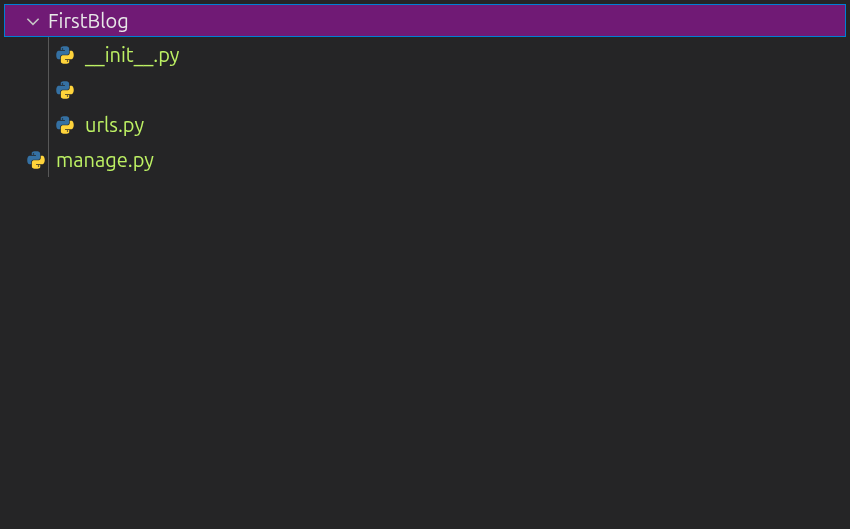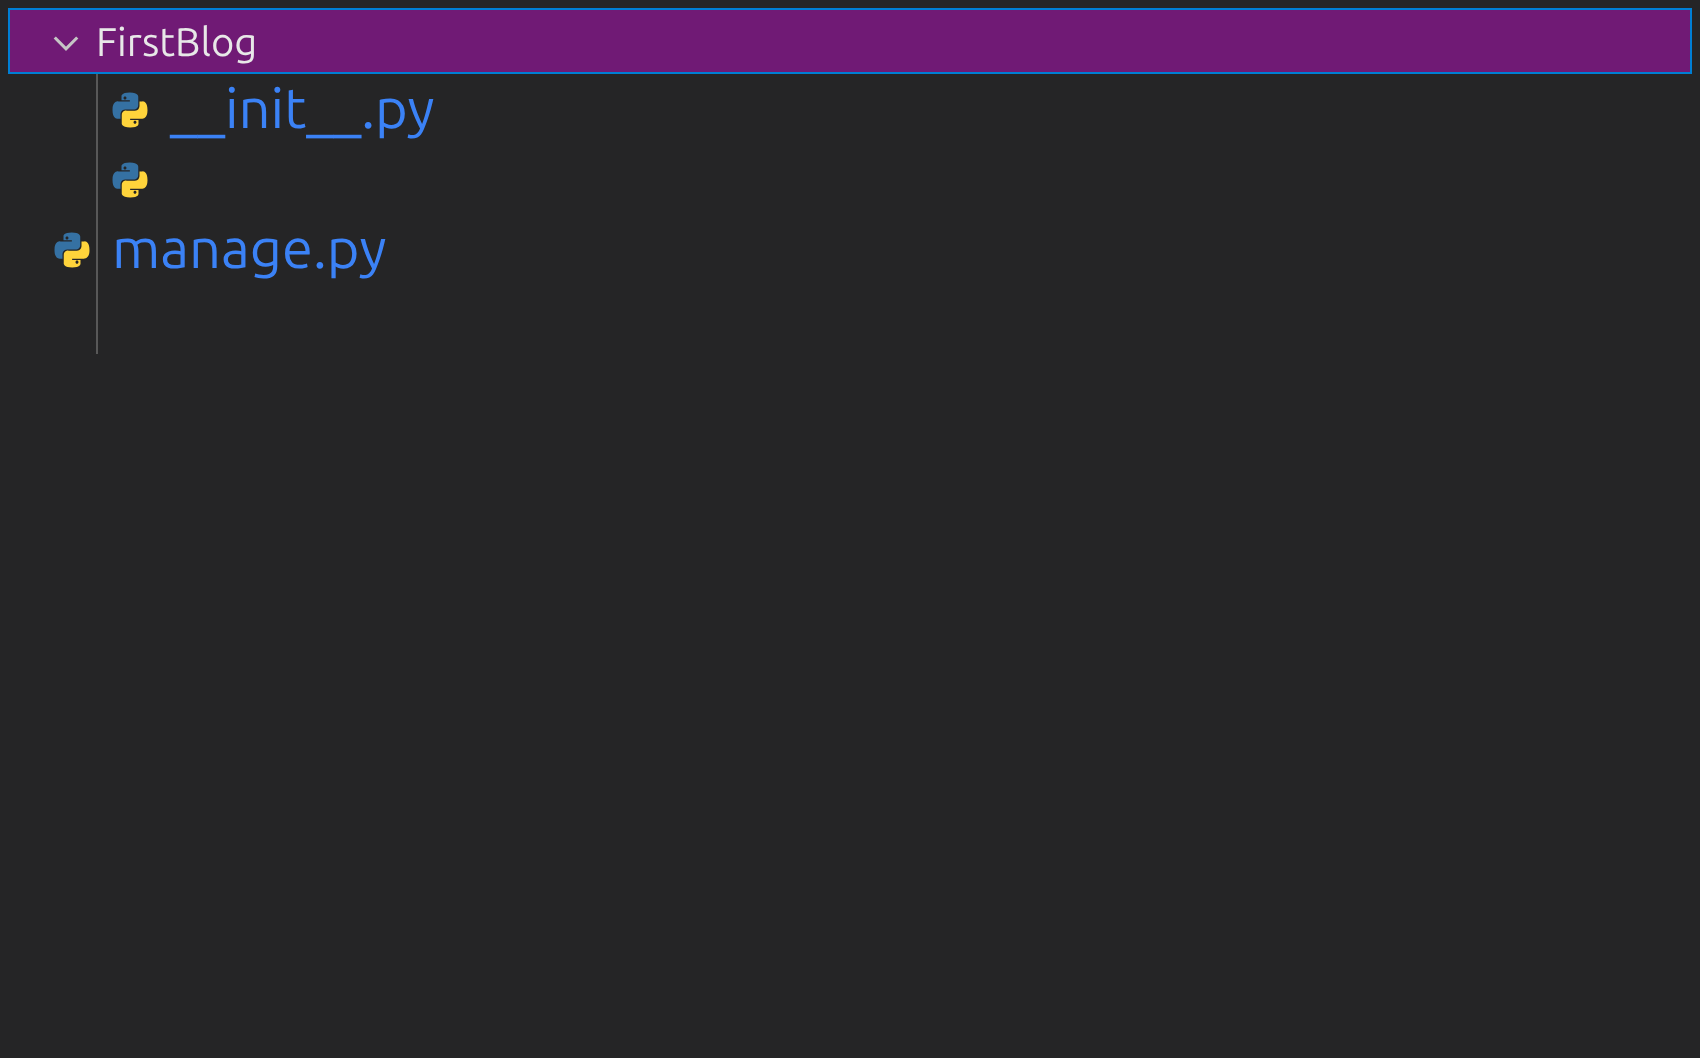--- a/index.html
+++ b/index.html
@@ -73,22 +73,22 @@
       align-items: center;
       justify-content: center;
       margin-right: 10px;
       flex-shrink: 0;
     }
     .file-icon svg {
       width: 20px;
       height: 20px;
     }
     .file-label {
-      color: #3b82f6;
-      font-size: 28px;
+      color: #bef264;
+      font-size: 20px;
       white-space: nowrap;
     }
   </style>
 </head>
 <body>
 
 <div class="tree-root">
 
   <div class="folder-row">
     <span class="chevron">
@@ -114,20 +114,29 @@
 
     <div class="file-row">
       <span class="file-icon">
         <svg viewBox="0 0 32 32">
           <path fill="#3571a3" d="M15.8 2c-7 0-6.6 3-6.6 3v3.1h6.7v1H6.6S2 8.6 2 15.9c0 7.3 4 7 4 7h2.4v-3.4s-.1-4 3.9-4h6.6s3.7.1 3.7-3.6V5.6S23.2 2 15.8 2zM12 5.1c.7 0 1.2.5 1.2 1.2S12.7 7.5 12 7.5s-1.2-.5-1.2-1.2.5-1.2 1.2-1.2z"></path>
           <path fill="#ffd43b" d="M16.2 30c7 0 6.6-3 6.6-3v-3.1h-6.7v-1h9.3S30 23.4 30 16.1c0-7.3-4-7-4-7h-2.4v3.4s.1 4-3.9 4h-6.6s-3.7-.1-3.7 3.6v6.3S8.8 30 16.2 30zm3.8-3.1c-.7 0-1.2-.5-1.2-1.2s.5-1.2 1.2-1.2 1.2.5 1.2 1.2-.5 1.2-1.2 1.2z"></path>
         </svg>
       </span>
     </div>
 
+    <div class="file-row">
+      <span class="file-icon">
+        <svg viewBox="0 0 32 32">
+          <path fill="#3571a3" d="M15.8 2c-7 0-6.6 3-6.6 3v3.1h6.7v1H6.6S2 8.6 2 15.9c0 7.3 4 7 4 7h2.4v-3.4s-.1-4 3.9-4h6.6s3.7.1 3.7-3.6V5.6S23.2 2 15.8 2zM12 5.1c.7 0 1.2.5 1.2 1.2S12.7 7.5 12 7.5s-1.2-.5-1.2-1.2.5-1.2 1.2-1.2z"></path>
+          <path fill="#ffd43b" d="M16.2 30c7 0 6.6-3 6.6-3v-3.1h-6.7v-1h9.3S30 23.4 30 16.1c0-7.3-4-7-4-7h-2.4v3.4s.1 4-3.9 4h-6.6s-3.7-.1-3.7 3.6v6.3S8.8 30 16.2 30zm3.8-3.1c-.7 0-1.2-.5-1.2-1.2s.5-1.2 1.2-1.2 1.2.5 1.2 1.2-.5 1.2-1.2 1.2z"></path>
+        </svg>
+      </span>
+      <span class="file-label">urls.py</span>
+    </div>
 
   </div>
 
   <div class="file-row root-level">
     <span class="file-icon">
       <svg viewBox="0 0 32 32">
         <path fill="#3571a3" d="M15.8 2c-7 0-6.6 3-6.6 3v3.1h6.7v1H6.6S2 8.6 2 15.9c0 7.3 4 7 4 7h2.4v-3.4s-.1-4 3.9-4h6.6s3.7.1 3.7-3.6V5.6S23.2 2 15.8 2zM12 5.1c.7 0 1.2.5 1.2 1.2S12.7 7.5 12 7.5s-1.2-.5-1.2-1.2.5-1.2 1.2-1.2z"></path>
         <path fill="#ffd43b" d="M16.2 30c7 0 6.6-3 6.6-3v-3.1h-6.7v-1h9.3S30 23.4 30 16.1c0-7.3-4-7-4-7h-2.4v3.4s.1 4-3.9 4h-6.6s-3.7-.1-3.7 3.6v6.3S8.8 30 16.2 30zm3.8-3.1c-.7 0-1.2-.5-1.2-1.2s.5-1.2 1.2-1.2 1.2.5 1.2 1.2-.5 1.2-1.2 1.2z"></path>
       </svg>
     </span>

